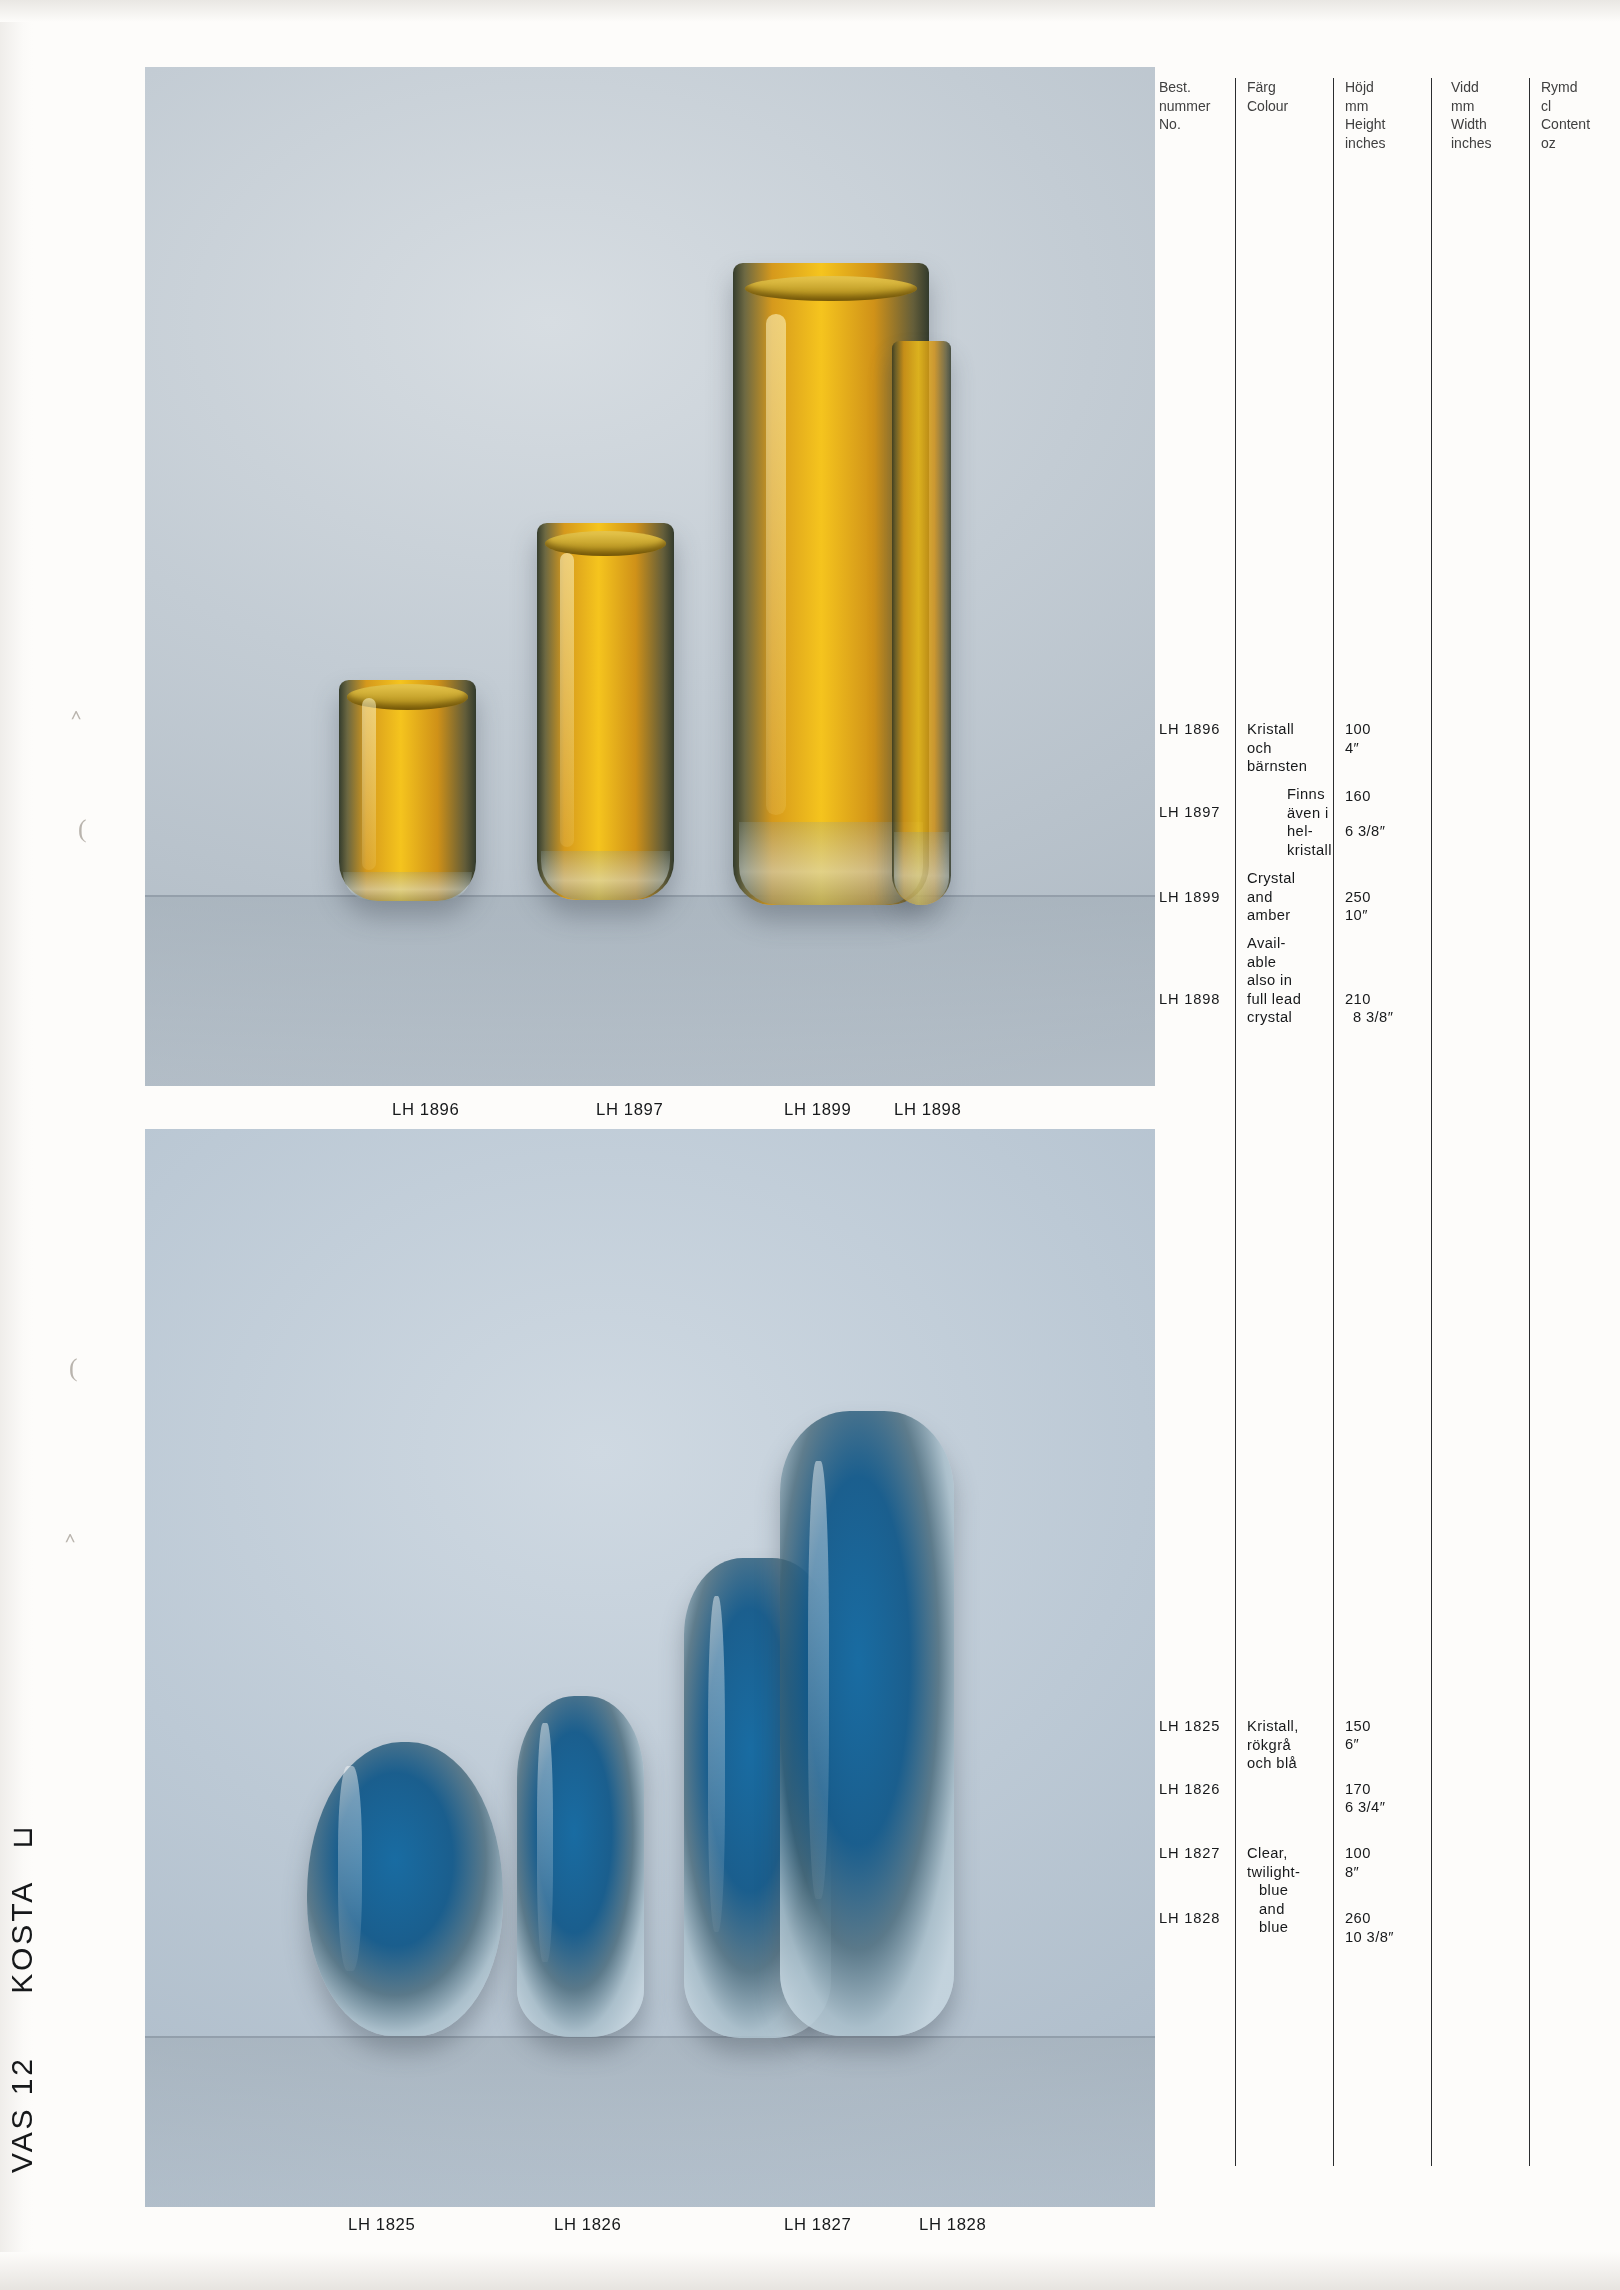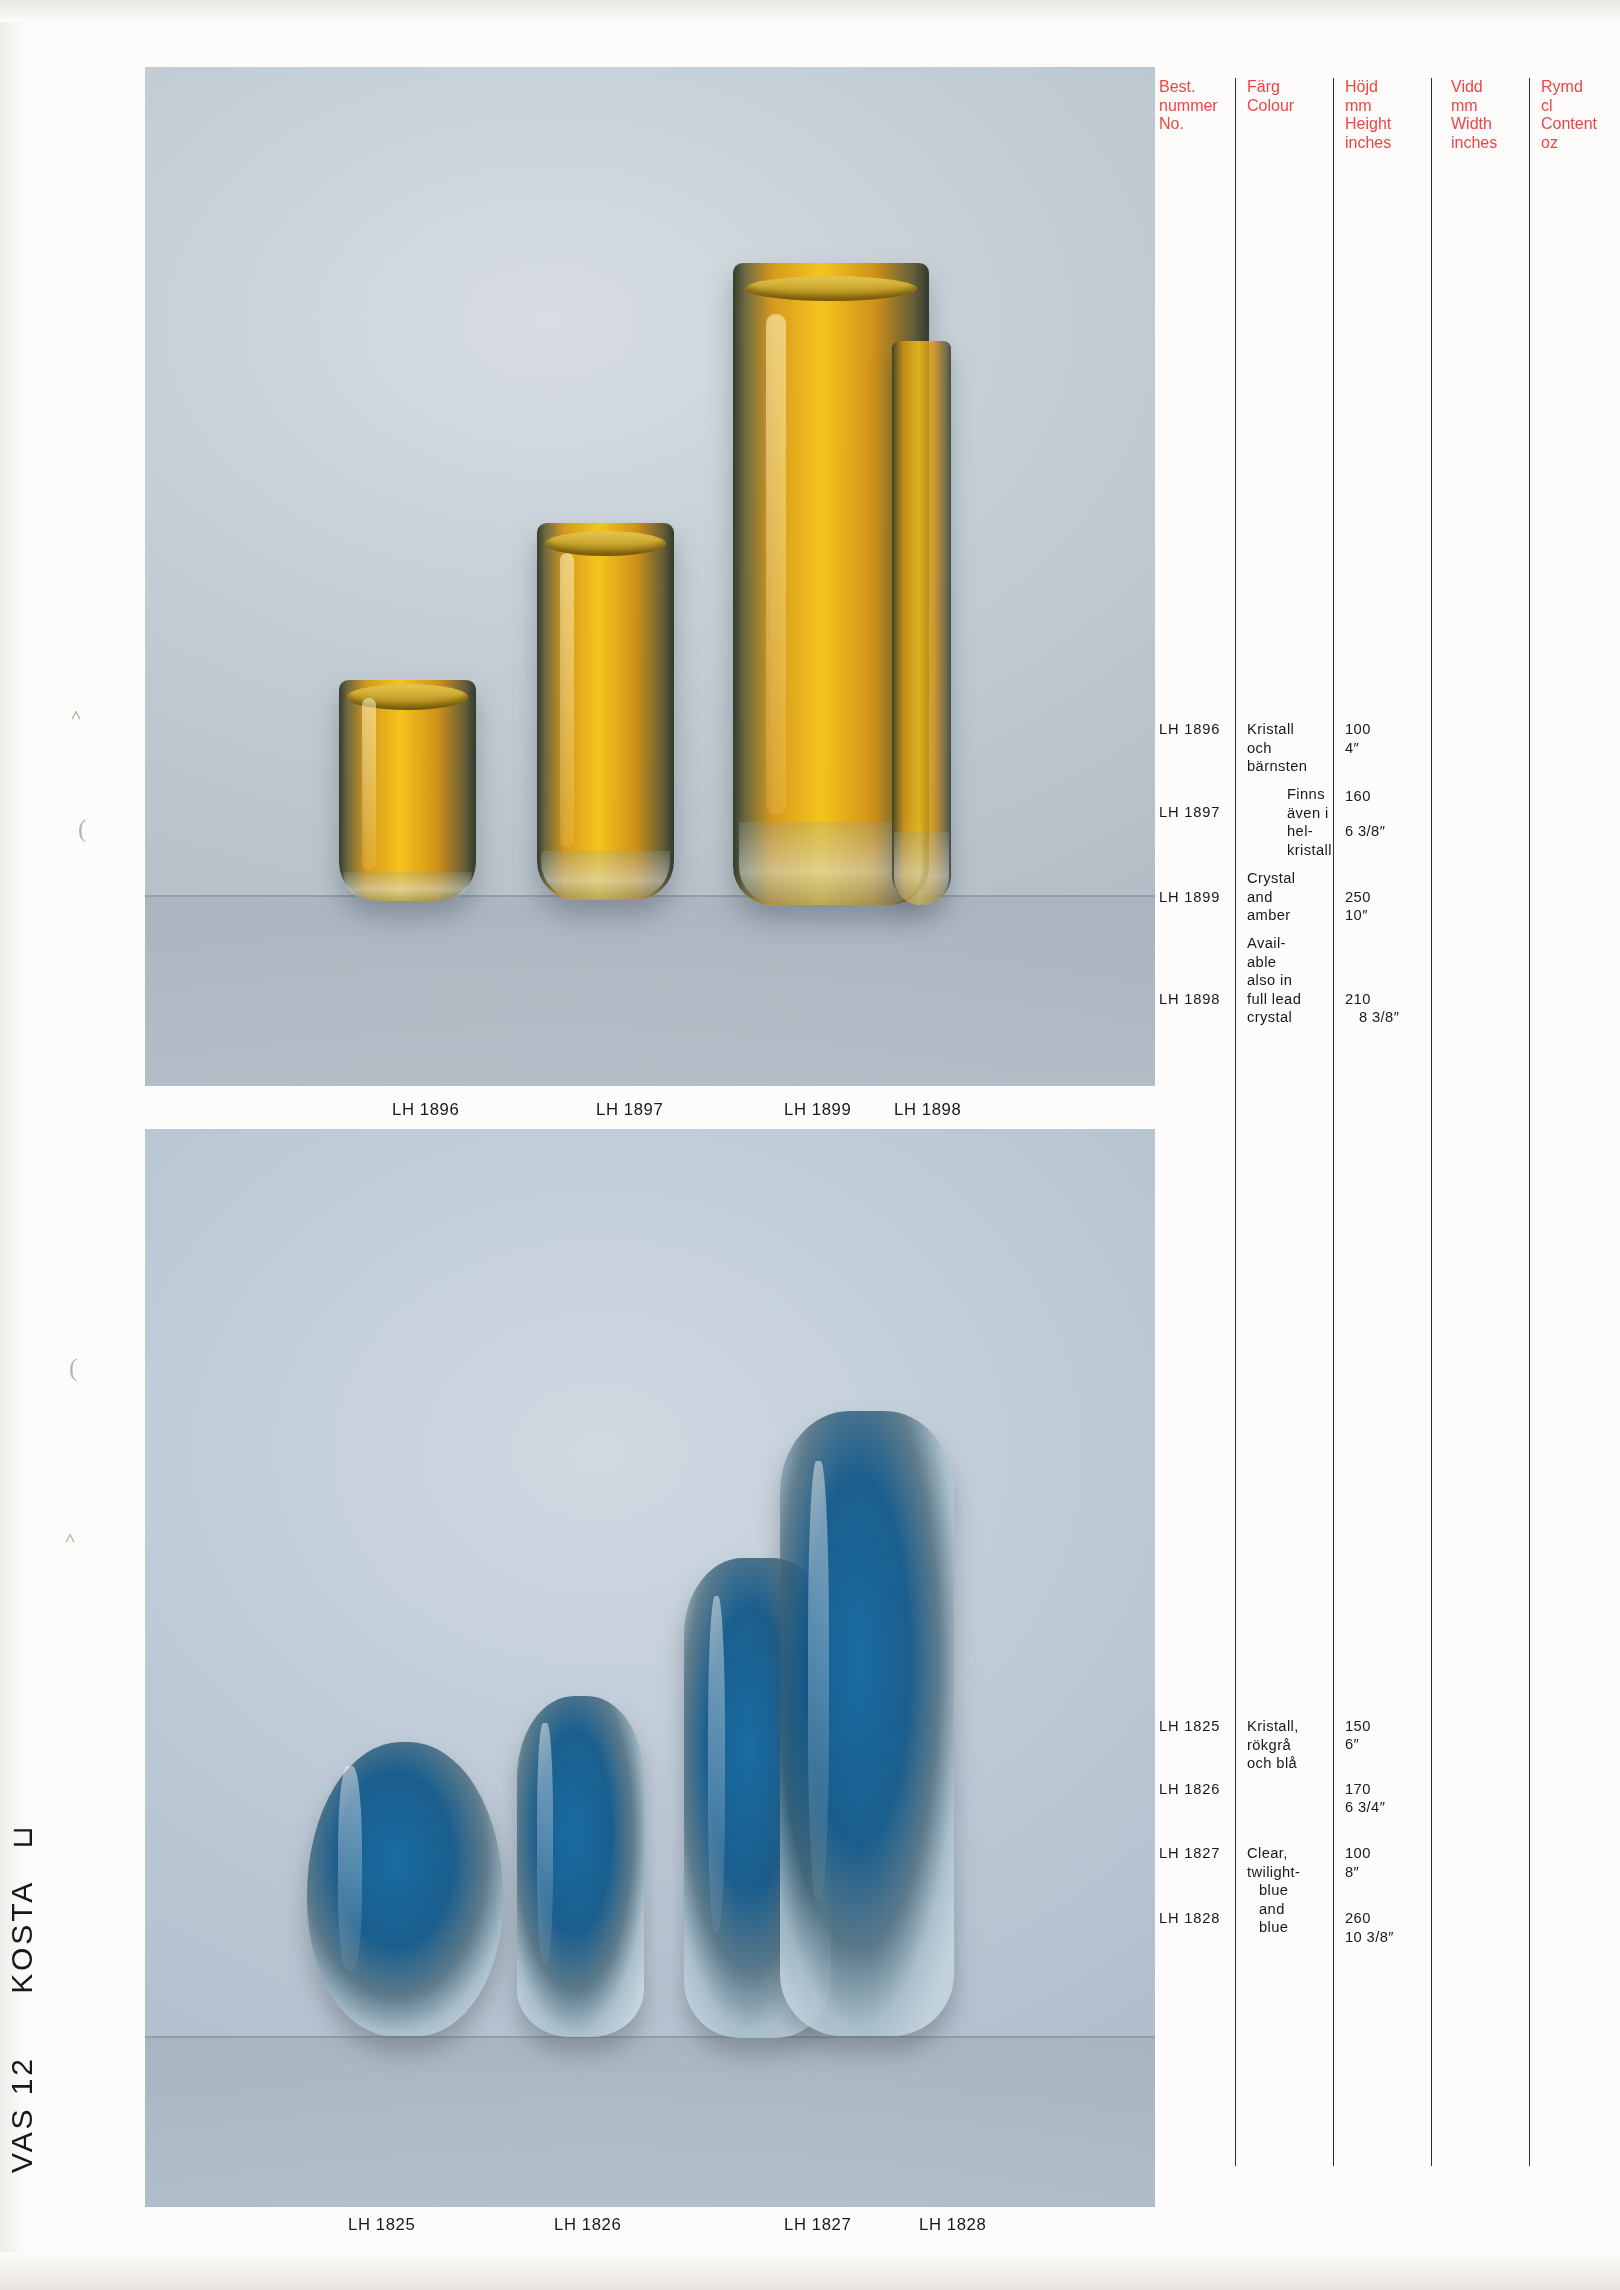--- a/index.html
+++ b/index.html
@@ -190,23 +190,23 @@
     height: 2088px;
   }
   .vrule {
     position: absolute;
     top: 0;
     width: 1px;
     background: #2b2d2f;
   }
   .spec-head {
     position: absolute;
-    font-size: 16px;
+    font-size: 14px;
     line-height: 18.6px;
-    color: #ef4444;
+    color: #404040;
     white-space: pre-line;
   }
   .row {
     position: absolute;
     font-size: 14.7px;
     line-height: 18.6px;
     color: #17191b;
     white-space: pre-line;
     letter-spacing: 0.4px;
   }
@@ -337,21 +337,21 @@
     <div class="row" style="left:186px; top:810px;">250</div>
     <div class="row" style="left:186px; top:828px;">10″</div>
 
     <div class="row num" style="left:0px;   top:912px;">LH  1898</div>
     <div class="row" style="left:88px;  top:856px;">Avail-
 able
 also in
 full lead
 crystal</div>
     <div class="row" style="left:186px; top:912px;">210</div>
-    <div class="row" style="left:200px; top:930px;">8 3/8″</div>
+    <div class="row" style="left:194px; top:930px;">8 3/8″</div>
 
     <div class="row num" style="left:0px;   top:1639px;">LH  1825</div>
     <div class="row" style="left:88px;  top:1639px;">Kristall,
 rökgrå
 och blå</div>
     <div class="row" style="left:186px; top:1639px;">150</div>
     <div class="row" style="left:186px; top:1657px;">6″</div>
 
     <div class="row num" style="left:0px;   top:1702px;">LH  1826</div>
     <div class="row" style="left:186px; top:1702px;">170</div>

